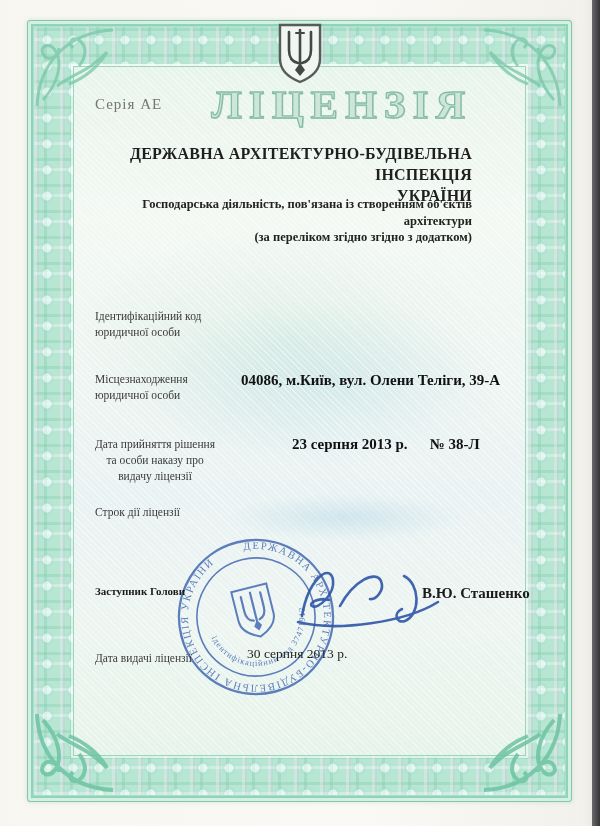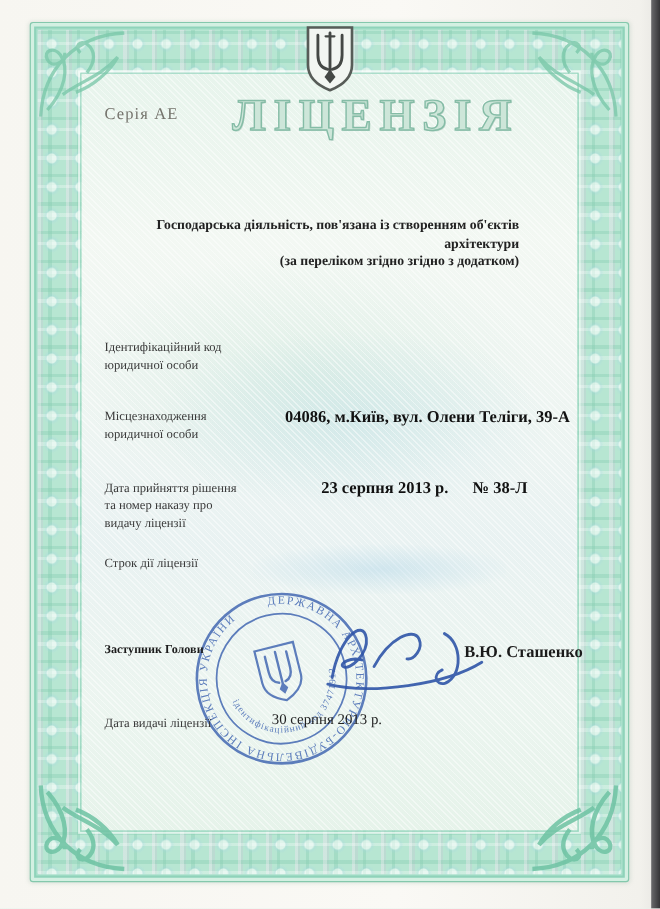--- a/index.html
+++ b/index.html
@@ -53,22 +53,22 @@
     color:#cde6d9;-webkit-text-stroke:1.3px #85bca6;
     text-shadow:1px 1px 0 rgba(110,160,140,.35), -1px -1px 0 rgba(255,255,255,.6);
   }
   .authority{top:143px;font-size:16px;font-weight:bold;line-height:21px;color:#1f1f1f;letter-spacing:.2px;}
   .activity{top:196px;font-size:12.5px;font-weight:bold;line-height:16.5px;color:#222;}
   .licensee{top:241px;font-size:15px;font-weight:bold;color:#1f1f1f;letter-spacing:.3px;}
   .flabel{left:95px;font-size:11.5px;line-height:16px;color:#3a3a3a;}
   .fvalue{font-size:15px;font-weight:bold;color:#111;}
   .lab-id{top:308px;}
   .lab-loc{top:371px;}
-  .val-loc{left:259px;top:372px;}
-  .lab-dec{top:436px;}
+  .val-loc{left:241px;top:372px;}
+  .lab-dec{top:436px;text-align:center;}
   .val-dec{left:253px;top:436px;display:flex;gap:22px;margin-left:39px;}
   .lab-term{top:504px;}
   .sig-role{left:95px;top:585px;font-size:11px;font-weight:bold;color:#1b1b1b;}
   .sig-name{left:402px;top:585px;font-size:15px;font-weight:bold;color:#1b1b1b;margin-left:20px;}
   .lab-issue{top:650px;}
   .val-issue{left:247px;top:646px;font-size:13.5px;color:#222;}
   .stamp{position:absolute;left:174px;top:535px;width:164px;height:164px;opacity:.82;}
   .signature{position:absolute;left:288px;top:550px;width:160px;height:110px;opacity:.9;}
   .tint-term{position:absolute;left:230px;top:495px;width:230px;height:45px;border-radius:8px;
     background:radial-gradient(ellipse at center, rgba(140,195,225,.28), transparent 75%);}
@@ -123,41 +123,45 @@
       <path d="M34 9 V27 C34 35 30 39 25 40"></path>
       <path d="M23 7 V44"></path>
       <path d="M19 10 H27" stroke-width="2"></path>
     </g>
     <path d="M23 40 L18 47 L23 53 L28 47 Z" fill="#444845"></path>
   </svg>
 
   <div class="abs series">Серія АЕ</div>
   <div class="abs center title">ЛІЦЕНЗІЯ</div>
 
+  <div class="abs center authority">
+    <div>ДЕРЖАВНА АРХІТЕКТУРНО-БУДІВЕЛЬНА ІНСПЕКЦІЯ</div>
+    <div>УКРАЇНИ</div>
+  </div>
 
   <div class="abs center activity">
     <div>Господарська діяльність, пов'язана із створенням об'єктів архітектури</div>
     <div>(за переліком згідно згідно з додатком)</div>
   </div>
 
 
   <div class="abs flabel lab-id">
     <div>Ідентифікаційний код</div>
     <div>юридичної особи</div>
   </div>
 
   <div class="abs flabel lab-loc">
     <div>Місцезнаходження</div>
     <div>юридичної особи</div>
   </div>
   <div class="abs fvalue val-loc">04086, м.Київ, вул. Олени Теліги, 39-А</div>
 
   <div class="abs flabel lab-dec">
     <div>Дата прийняття рішення</div>
-    <div>та номер наказу про</div>
+    <div>та особи наказу про</div>
     <div>видачу ліцензії</div>
   </div>
   <div class="abs fvalue val-dec">
     <span>23 серпня 2013 р.</span>
     <span>№ 38-Л</span>
   </div>
 
   <div class="abs flabel lab-term">Строк дії ліцензії</div>
   <div class="tint-term"></div>
 

